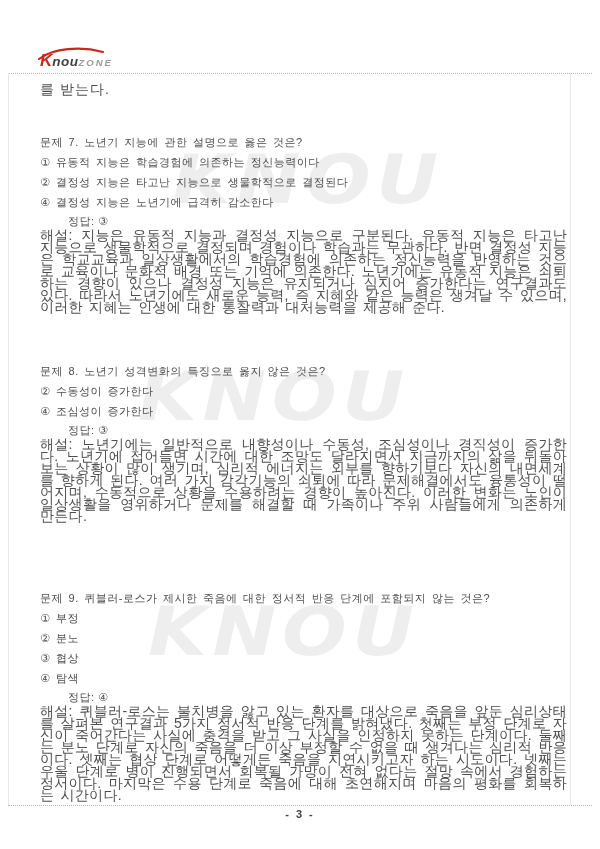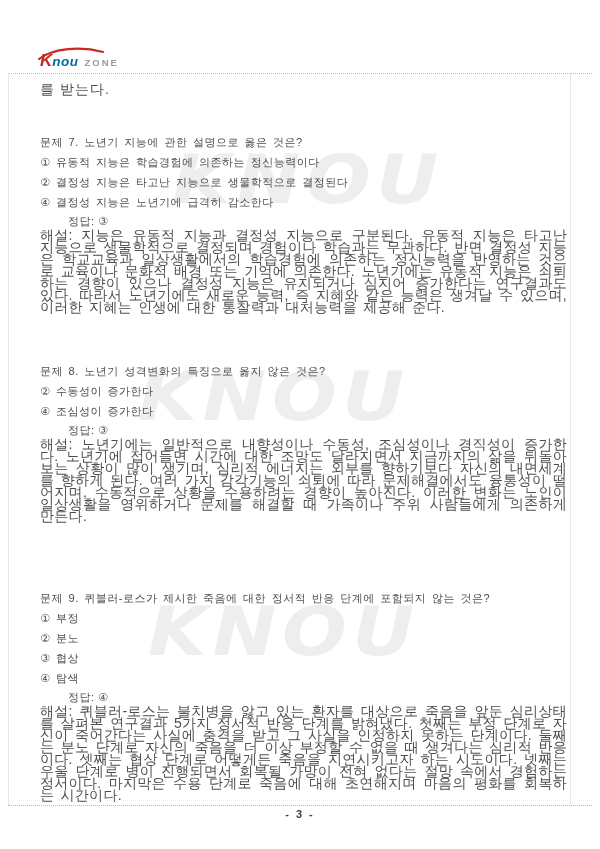--- a/index.html
+++ b/index.html
@@ -23,22 +23,22 @@
     position: absolute; top: 73px; height: 732px; width: 0;
     border-left: 1px solid #e6e6e6;
   }
   .edge-left { left: 8px; }
   .edge-right { left: 570px; }
 
   
   .logo { position: absolute; left: 40px; top: 51px; height: 22px; z-index: 3; white-space: nowrap; }
   .logo .swoosh { position: absolute; left: -3px; top: -5px; }
   .logo .k   { font-size: 17px; font-weight: bold; font-style: italic; color: #c8281e; letter-spacing: 0; }
-  .logo .nou { font-size: 13.5px; font-weight: bold; font-style: italic; color: #0369a1; letter-spacing: 0.5px; }
-  .logo .zone{ font-size: 9.5px; font-weight: bold; color: #9a9a9a; letter-spacing: 2px; padding-left: 6px; }
+  .logo .nou { font-size: 13.5px; font-weight: bold; font-style: italic; color: #404040; letter-spacing: 0.5px; }
+  .logo .zone{ font-size: 9.5px; font-weight: bold; font-style: italic; color: #9a9a9a; letter-spacing: 2px; }
 
   
   .watermark {
     position: absolute; z-index: 0;
     font-family: "DejaVu Sans", sans-serif;
     font-weight: bold; font-style: italic;
     font-size: 68px; line-height: 1; letter-spacing: 5px;
     color: #eeeeee;
     transform: scaleX(1.12);
     transform-origin: left top;

